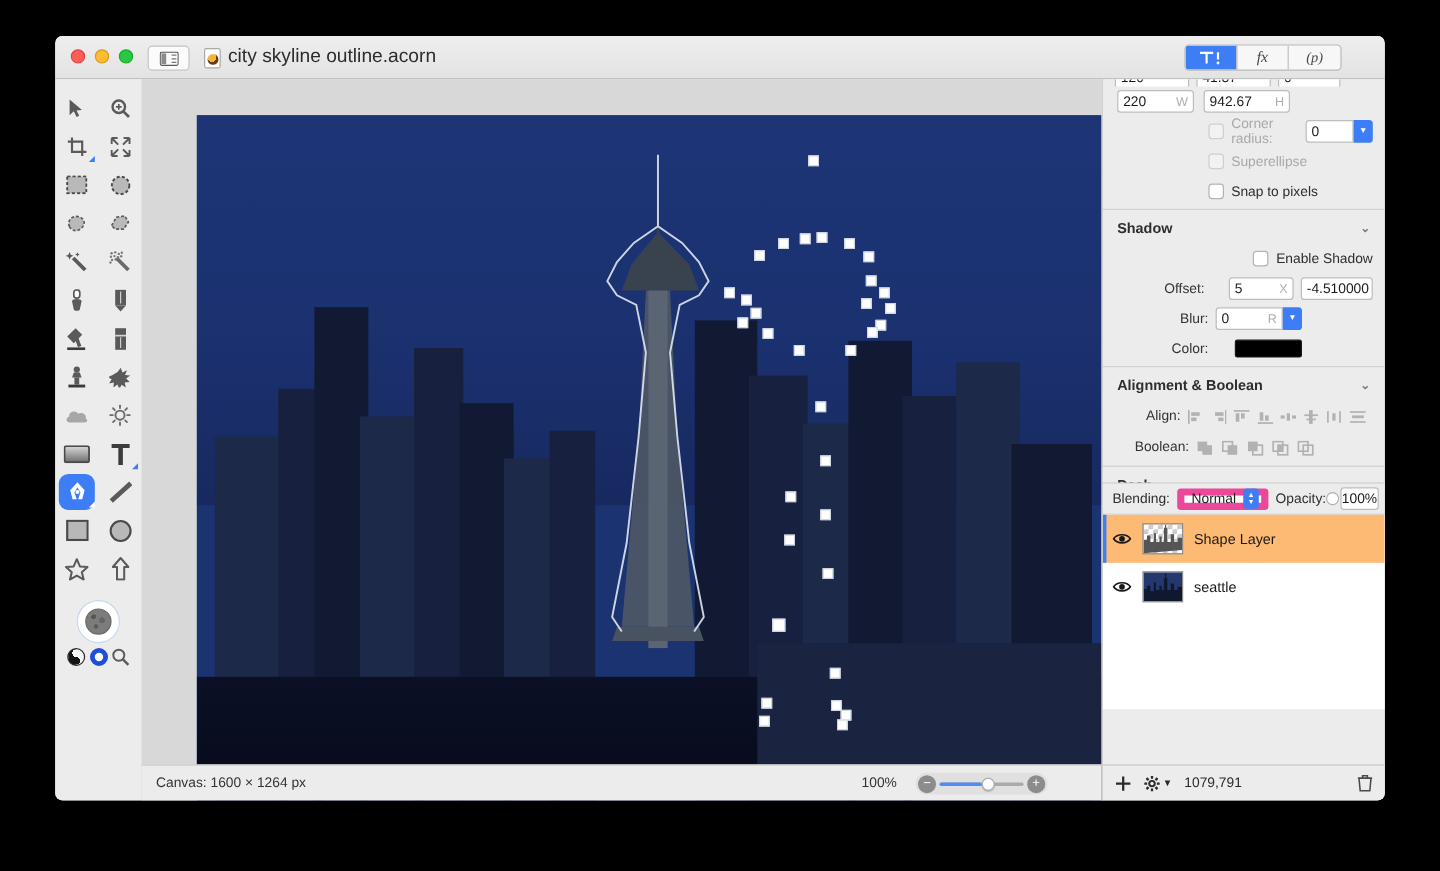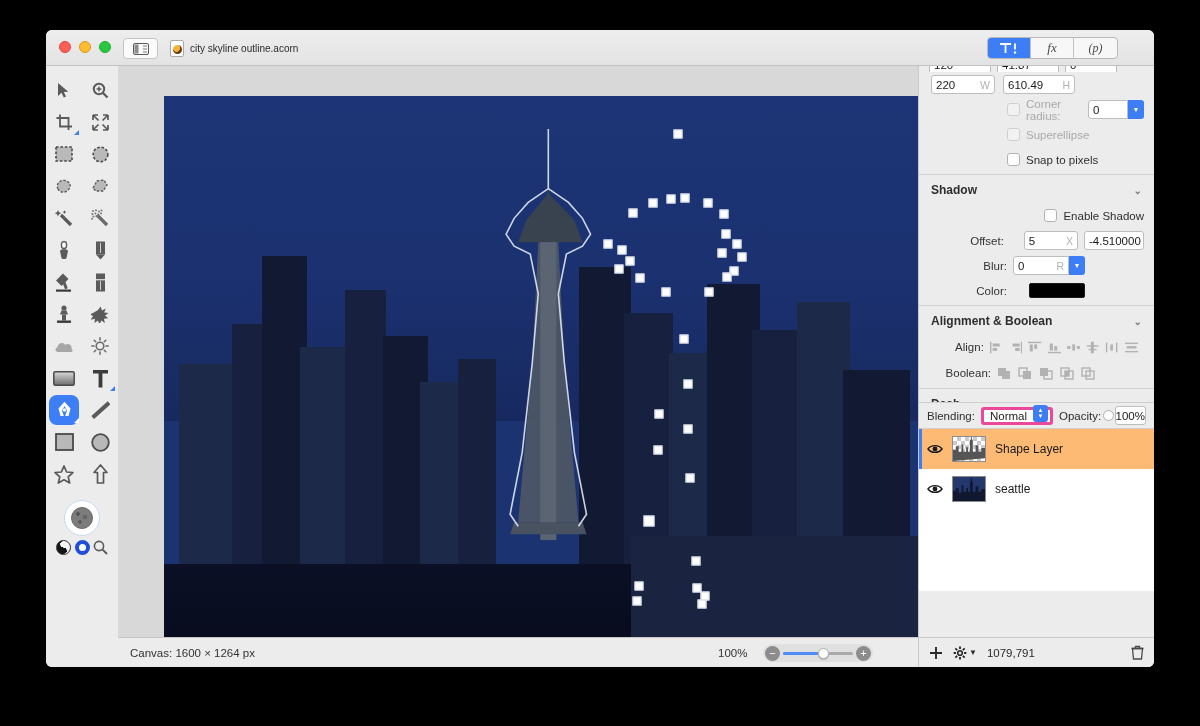--- a/index.html
+++ b/index.html
@@ -48,21 +48,21 @@
   #doc-icon {
     width: 14px; height: 17px; background: #fff;
     border: 1px solid #a9a9a9; border-radius: 2px;
     position: relative;
   }
   #doc-icon::after {
     content: ""; position: absolute; left: 2px; top: 4px;
     width: 9px; height: 9px; border-radius: 50%;
     background: radial-gradient(circle at 40% 35%, #f2b33a 0 45%, #6a3a12 46% 100%);
   }
-  #doc-title { font-size: 10px; color: #2c2c2c; }
+  #doc-title { font-size: 16px; color: #2c2c2c; }
 
   
   #seg {
     position: absolute; right: 36px; top: 7px;
     height: 22px; display: flex;
     border: 1px solid #b9b9b9; border-radius: 4px; overflow: hidden;
     background: #f7f7f7;
   }
   .seg-btn {
     width: 43px; height: 100%;
@@ -276,22 +276,22 @@
   #dash-clip .sec-hdr { position: absolute; top: 0; left: 0; right: 0; }
 
   
   #layers-top {
     display: flex; align-items: center; height: 27px;
     padding: 0 8px; gap: 6px;
     background: #ececec;
     border-top: 1px solid #cfcfcf; border-bottom: 1px solid #cfcfcf;
   }
   .sel-box {
-    height: 18px; background: #fff; border: 3px solid #ec4899; border-radius: 3px;
-    display: flex; align-items: flex-end; padding: 0 2px 0 6px;
+    height: 18px; background: #fff; border: 6px solid #ec4899; border-radius: 3px;
+    display: flex; align-items: center; padding: 0 2px 0 6px;
     font-size: 11.5px; color: #1c1c1c;
   }
   .sel-arrows {
     width: 15px; height: 17px; background: #3d7ef7; border-radius: 3px;
     margin-left: 6px; display: flex; flex-direction: column;
     align-items: center; justify-content: center; color: #fff; font-size: 6px; line-height: 6px;
   }
   #op-track { width: 58px; height: 3px; background: #c3c3c3; border-radius: 2px; position: relative; }
   #op-fill { position: absolute; left: 0; top: 0; height: 100%; width: 100%; background: #5a8ff0; border-radius: 2px; }
   #op-knob {
@@ -696,21 +696,21 @@
           </div>
       </div>
     </div>
 
     <div class="row" style="gap:8px; padding-left:12px;">
       <div class="fld" style="width:64px;">
         <span>220</span>
         <span class="unit">W</span>
       </div>
       <div class="fld" style="width:72px;">
-        <span>610.49</span>
+        <span>942.67</span>
         <span class="unit">H</span>
       </div>
     </div>
 
     <div class="row" style="padding-left:88px;">
       <div class="cbx dis"></div>
       <span class="cbl dis">Corner radius:</span>
       <div style="display:flex; margin-left:6px;">
         <div class="fld" style="width:40px; border-radius:3px 0 0 3px;">
           <span>0</span>

